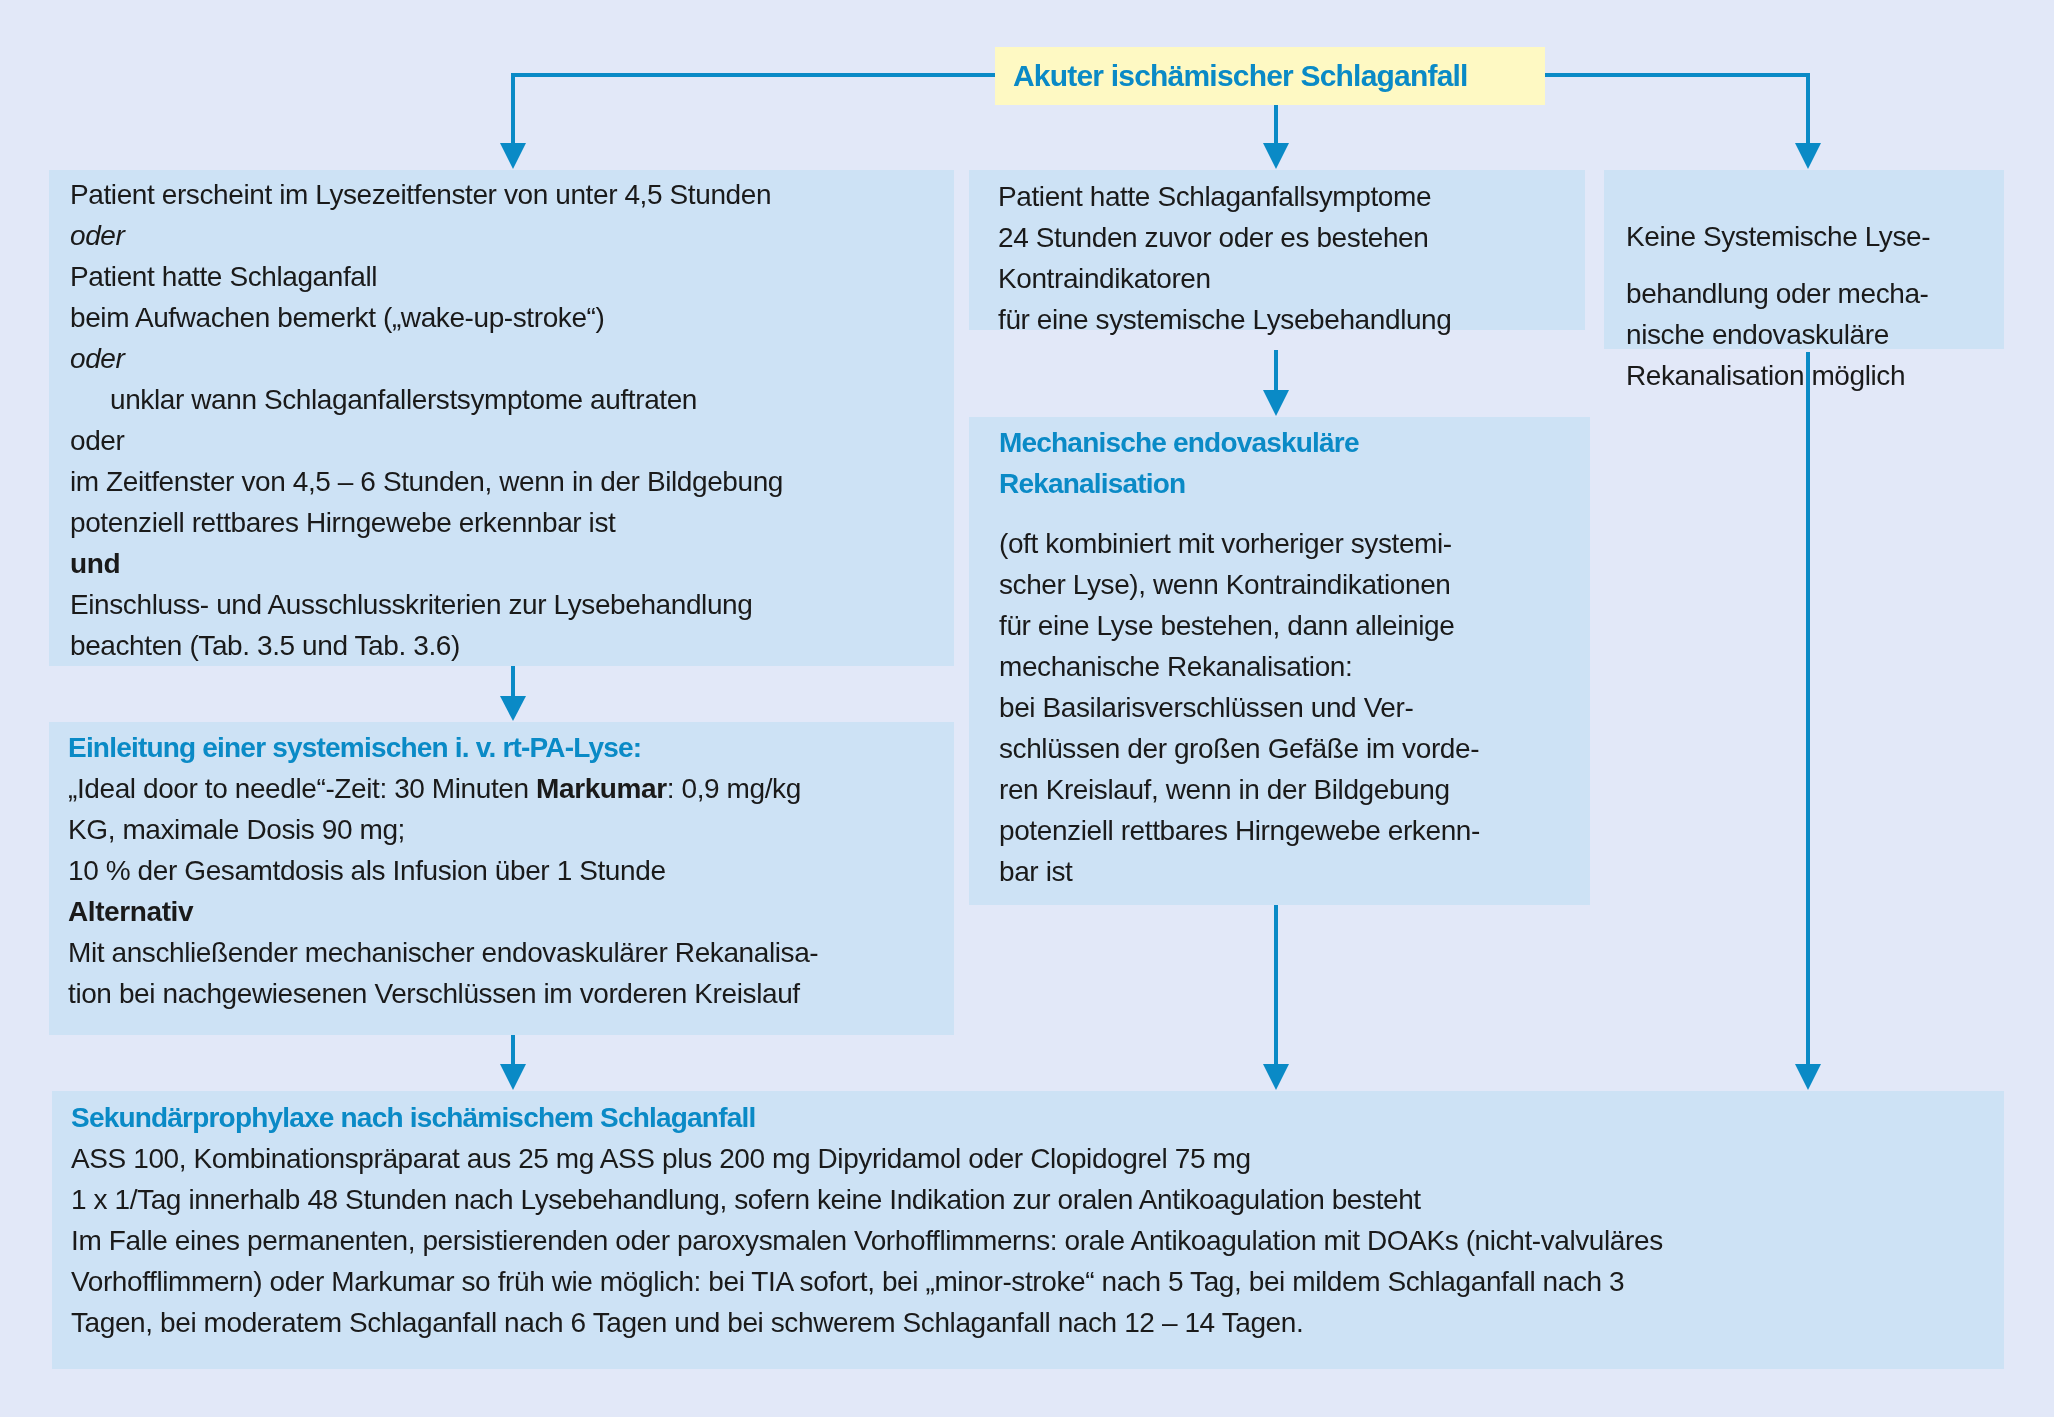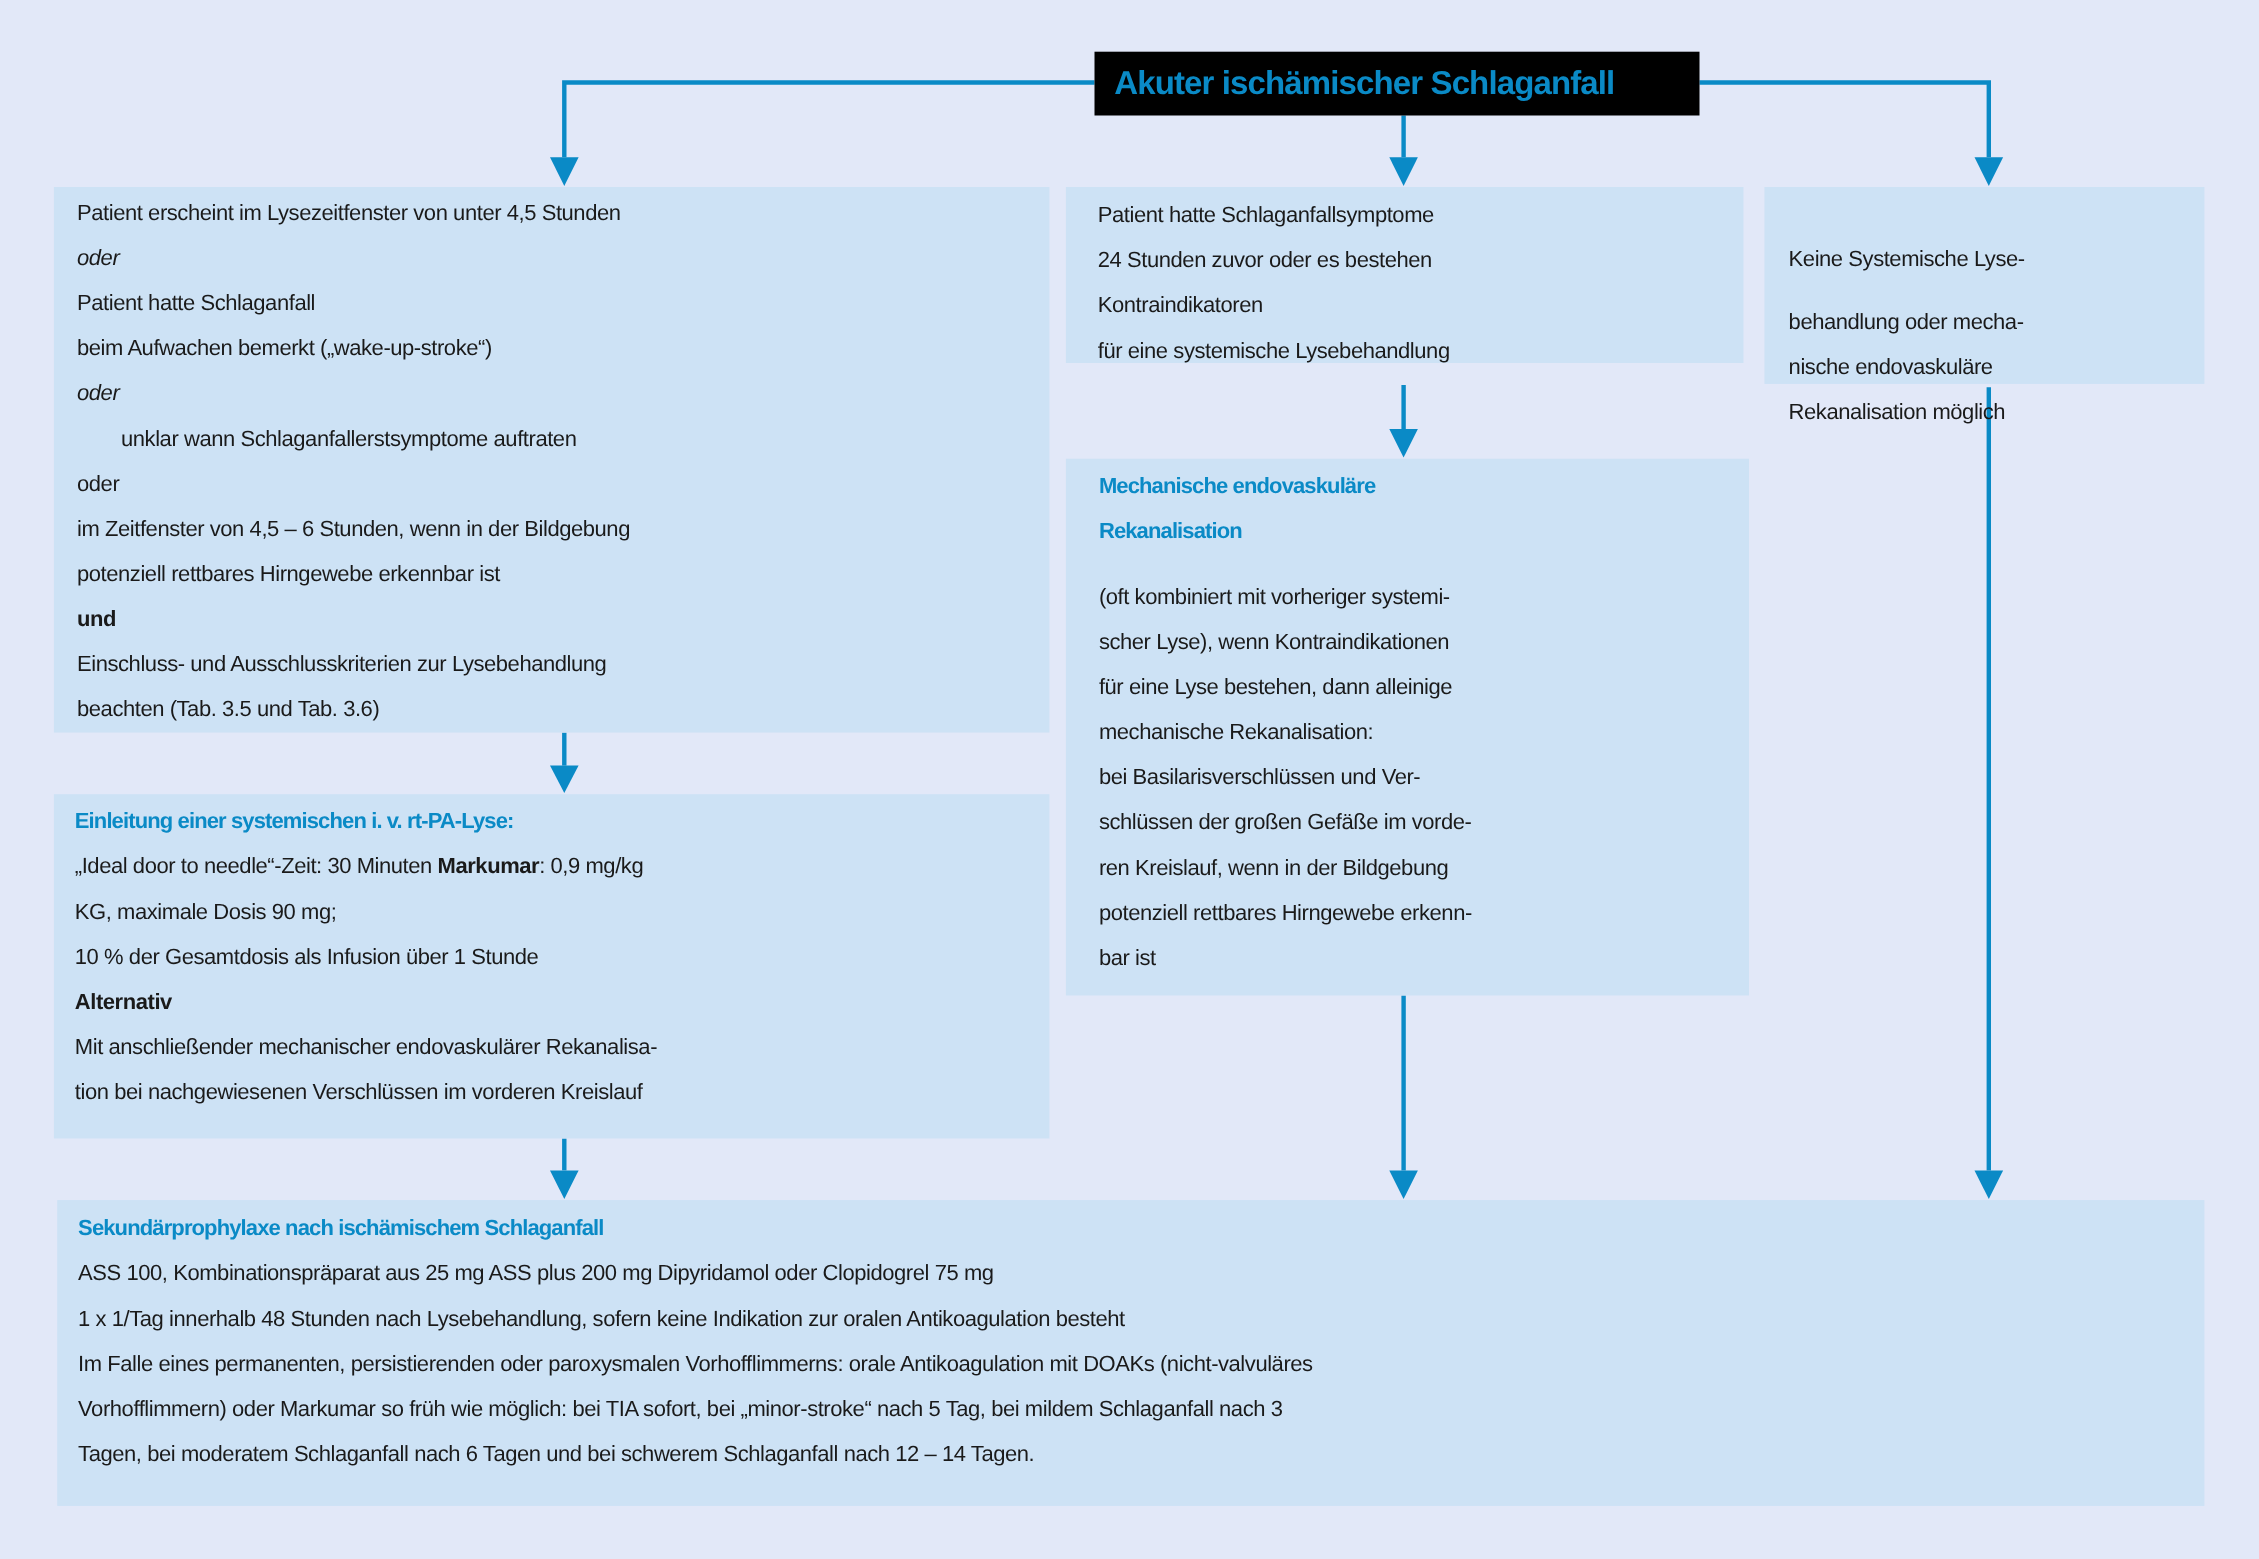--- a/index.html
+++ b/index.html
@@ -10,26 +10,26 @@
     overflow: hidden;
     font-family: "Liberation Sans", "DejaVu Sans", sans-serif;
     color: #1a1a1a;
   }
   .box {
     position: absolute;
     background: #cde2f5;
     box-sizing: border-box;
   }
   .title-box {
-    background: #000000;
+    background: #fef9c3;
   }
   .line {
     display: block;
     white-space: nowrap;
-    font-size: 20px;
+    font-size: 28px;
     line-height: 41px;
     height: 41px;
     transform-origin: left center;
     letter-spacing: -0.4px;
   }
   .head {
     color: #0a8ac6;
     font-weight: bold;
     letter-spacing: -0.8px;
   }

